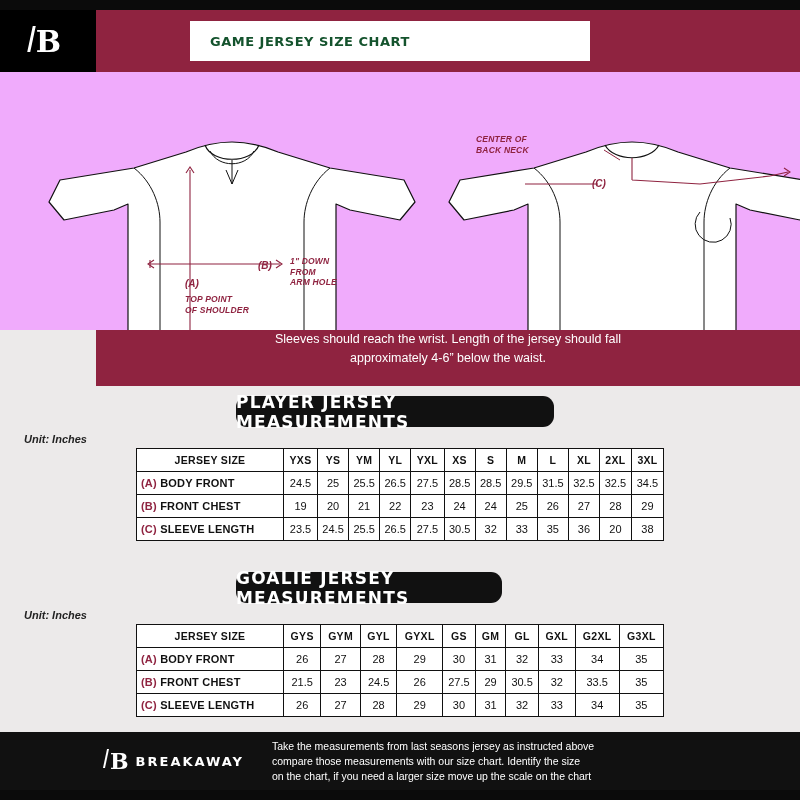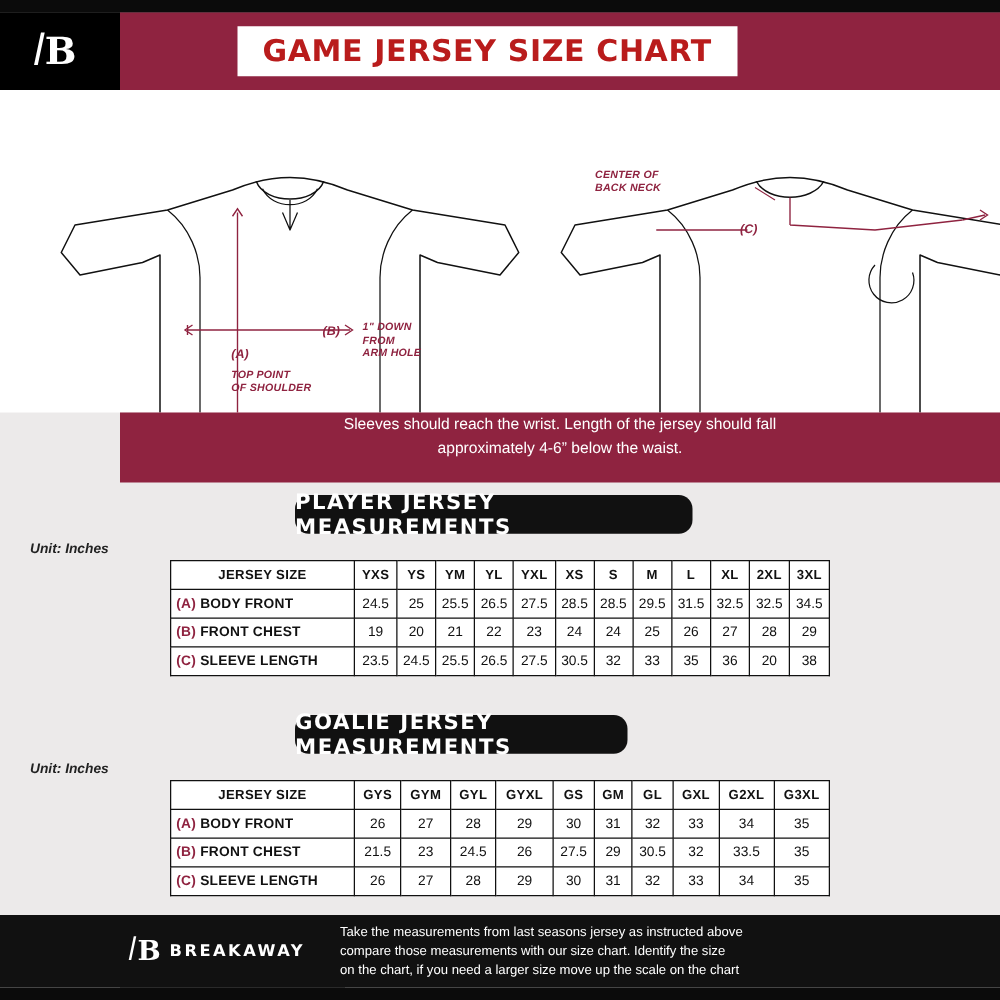--- a/index.html
+++ b/index.html
@@ -9,24 +9,24 @@
 
   
   .header{position:relative;height:62px;background:#000;}
   .hdr-maroon{position:absolute;left:96px;top:0;right:0;height:62px;background:#8f2340;}
   .logo-box{position:absolute;left:0;top:0;width:96px;height:62px;background:#000;
             display:flex;align-items:center;justify-content:center;}
   .logo-b{color:#fff;font-family:"DejaVu Serif",serif;font-size:30px;font-weight:bold;letter-spacing:-1px;position:relative;}
   .logo-b:before{content:"";position:absolute;left:-6px;top:2px;width:3px;height:26px;background:#fff;transform:skewX(-12deg);}
   .title-box{position:absolute;left:190px;top:11px;width:400px;height:40px;background:#fff;
              display:flex;align-items:center;padding-left:20px;box-sizing:border-box;}
-  .title-box span{font-weight:bold;font-size:24px;letter-spacing:.5px;color:#b91c1c;font-family:"DejaVu Sans",sans-serif;}
-
-  
-  .illus{position:relative;height:258px;background:#ffffff;}
+  .title-box span{font-weight:bold;font-size:13px;letter-spacing:.5px;color:#14532d;font-family:"DejaVu Sans",sans-serif;}
+
+  
+  .illus{position:relative;height:258px;background:#f0abfc;}
   .illus svg{position:absolute;left:0;top:0;}
   .ann{position:absolute;color:#8f2340;font-size:8.5px;font-weight:bold;font-style:italic;line-height:1.25;letter-spacing:.2px;}
   .annbold{position:absolute;color:#8f2340;font-size:10px;font-weight:bold;font-style:italic;}
 
   
   .note{position:absolute;left:96px;top:320px;width:704px;height:56px;background:#8f2340;color:#fff;
         display:flex;flex-direction:column;align-items:center;
         font-size:12.5px;line-height:1.5;text-align:center;}
 
   

